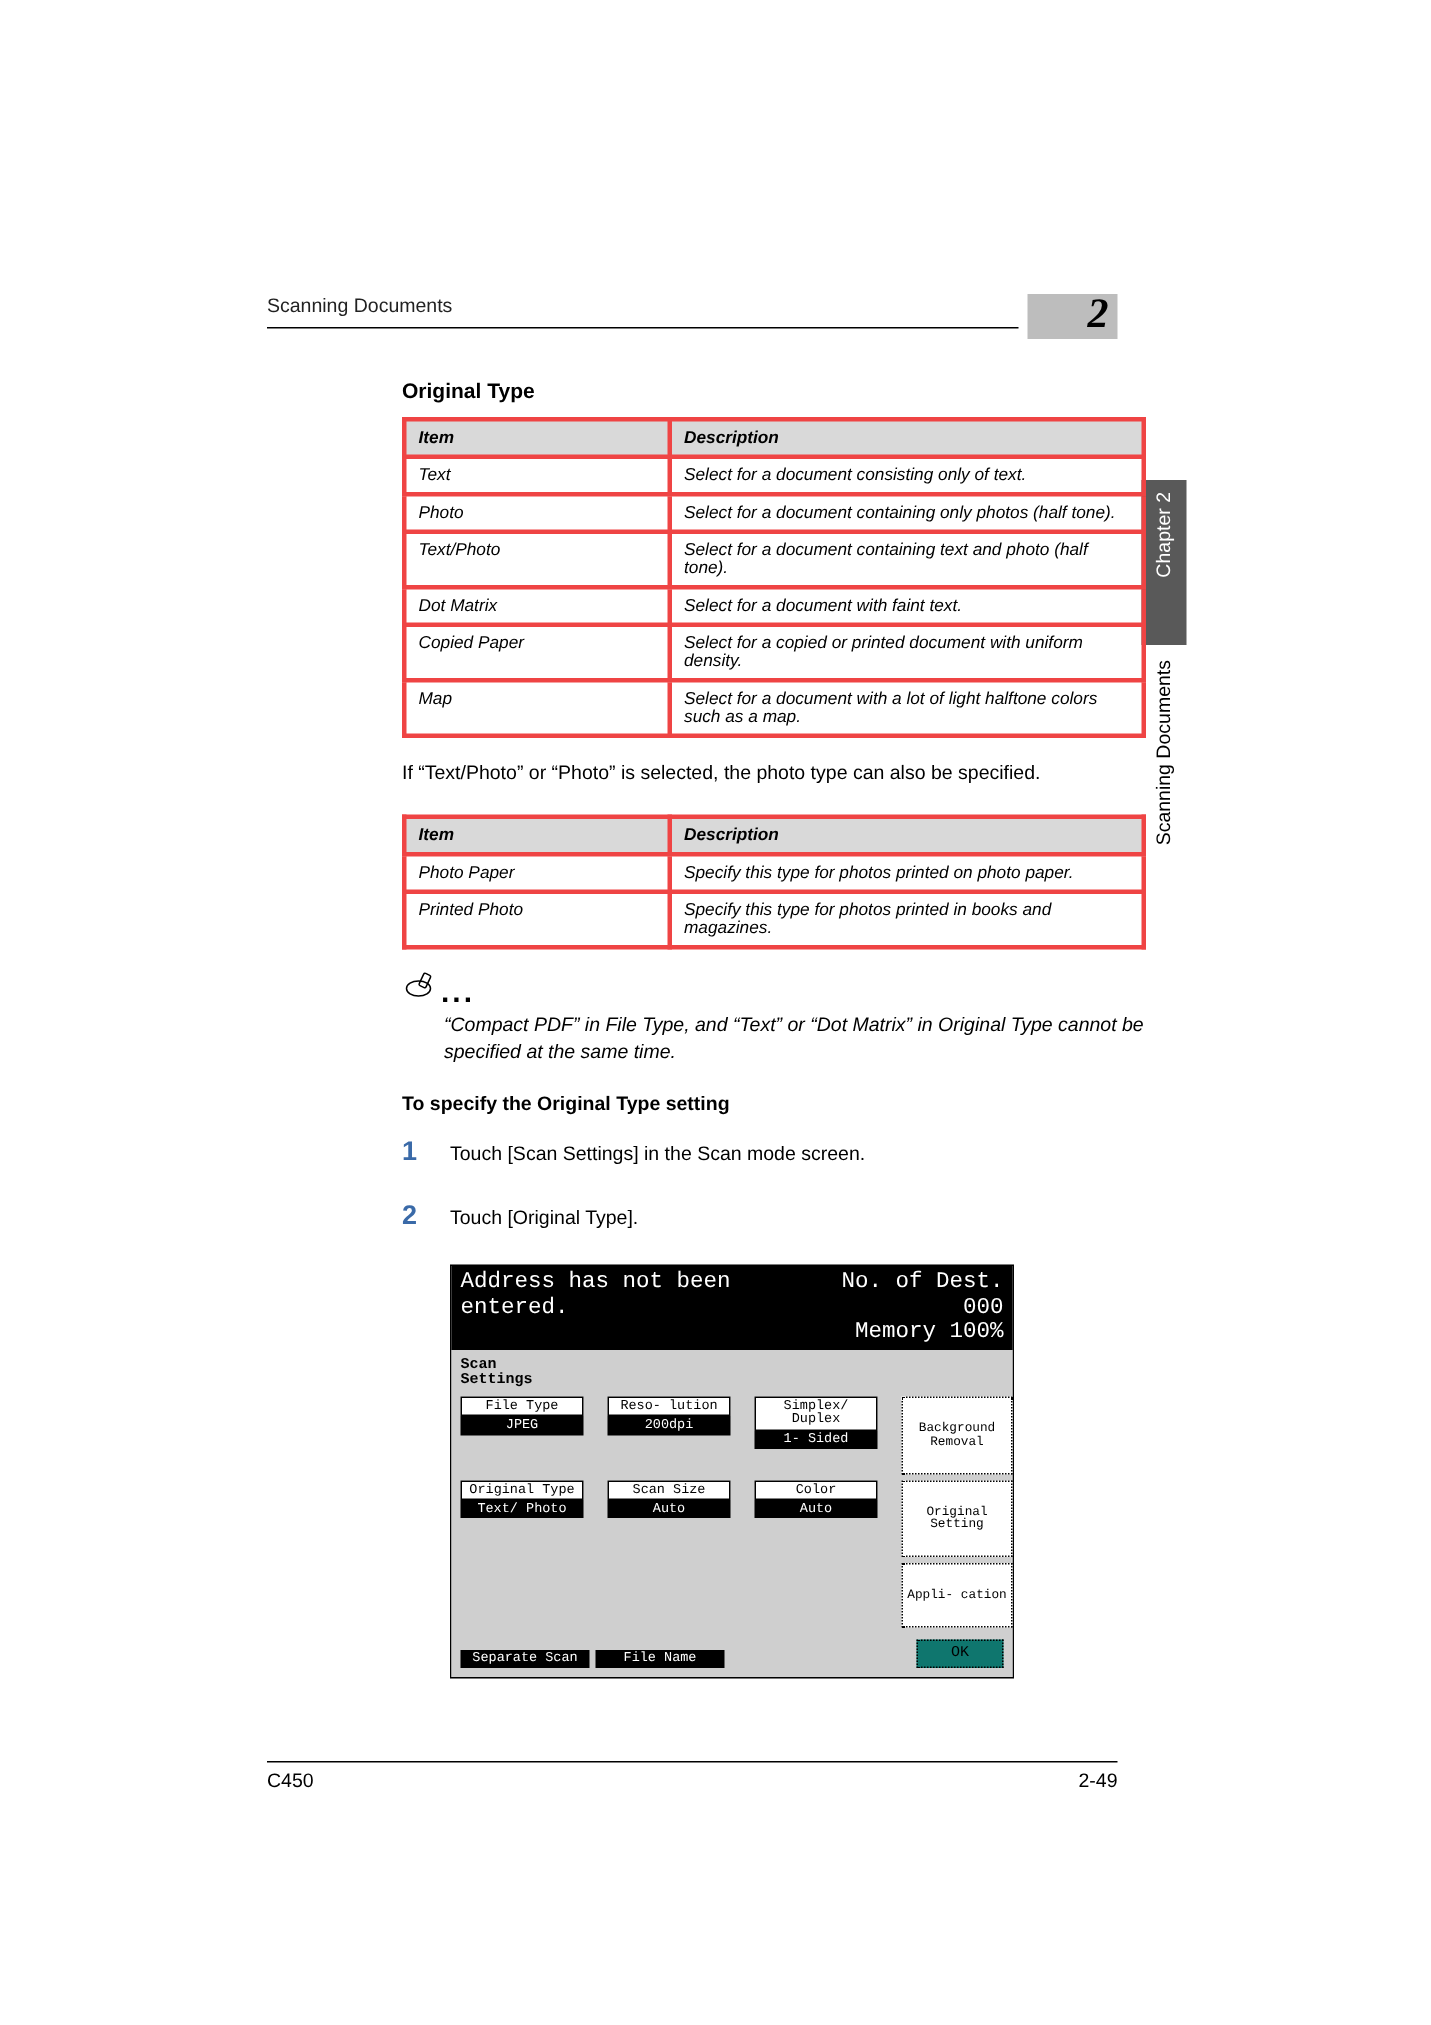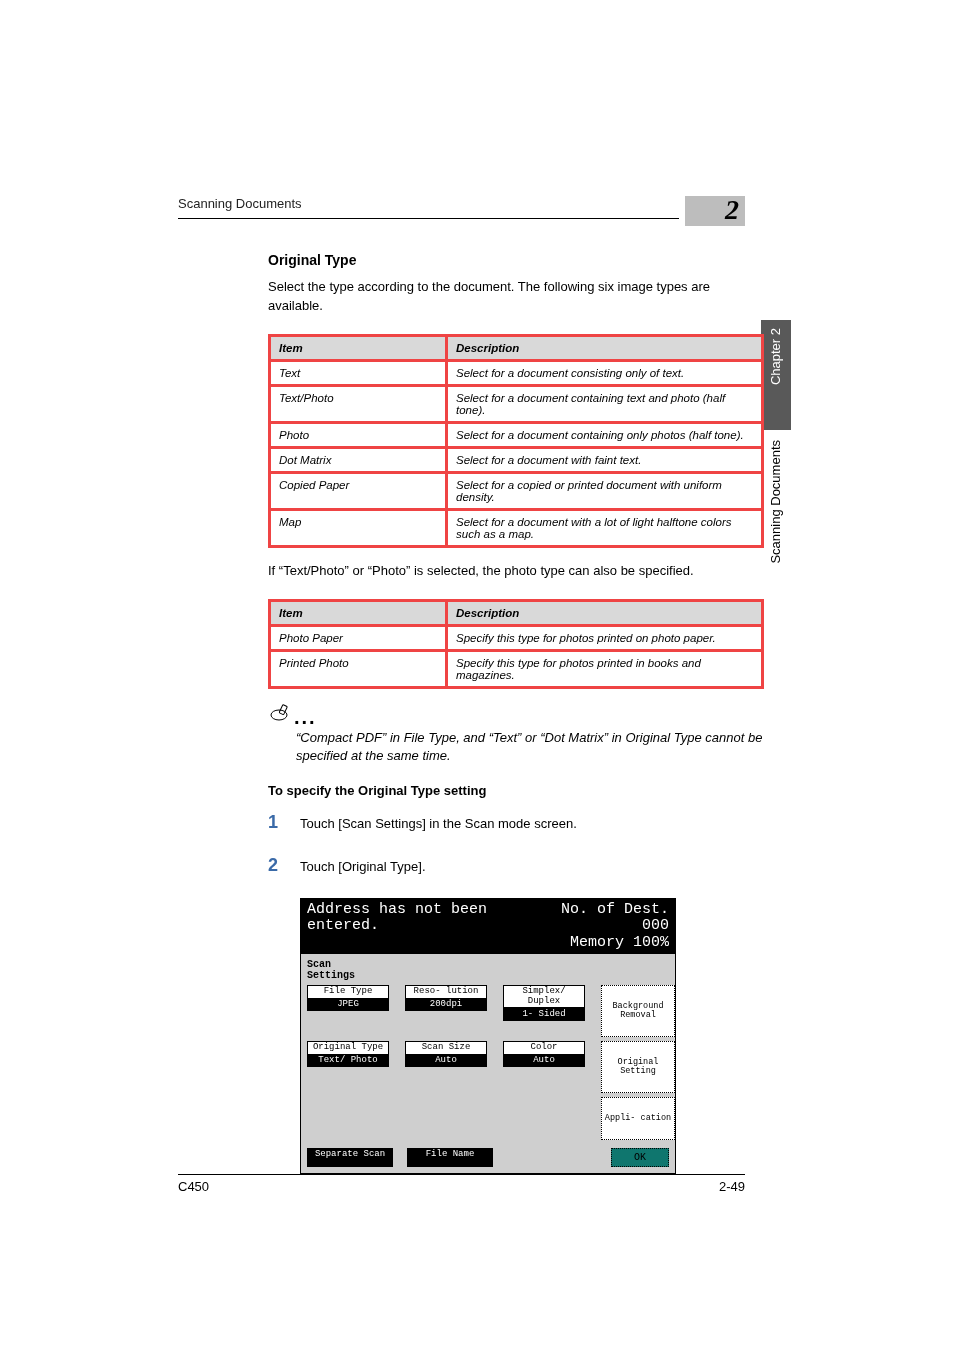--- a/index.html
+++ b/index.html
@@ -225,22 +225,23 @@
     background: #fff;
     color: #000;
     border: 1px dotted #000;
     text-align: center;
     padding: 16px 2px;
     font-size: 8.5px;
     line-height: 1.05;
   }
   .lcd-row3 {
     display: flex;
-    gap: 14px;
+    gap: 4px;
     margin-top: 8px;
+    align-items: flex-end;
   }
   .lcd-row3 .lcd-btn-bot {
     flex: 0 0 82px;
   }
   .lcd-ok {
     margin-left: auto;
     flex: 0 0 56px;
     background: #0f766e;
     border: 1px dotted #000;
     text-align: center;
@@ -274,41 +275,40 @@
   <div class="side-tab dark">
     <span class="vtext">Chapter 2</span>
   </div>
   <div class="side-tab light">
     <span class="vtext">Scanning Documents</span>
   </div>
 
   <div class="content">
 
     <h3 class="sec">Original Type</h3>
-    <p class="body">Select the type according to the document. The following six image types are available.</p>
 
     <table class="spec">
       <thead>
         <tr>
           <th class="col-item">Item</th>
           <th>Description</th>
         </tr>
       </thead>
       <tbody>
         <tr>
             <td>Text</td>
             <td>Select for a document consisting only of text.</td>
           </tr>
         <tr>
+            <td>Photo</td>
+            <td>Select for a document containing only photos (half tone).</td>
+          </tr>
+        <tr>
             <td>Text/Photo</td>
             <td>Select for a document containing text and photo (half tone).</td>
-          </tr>
-        <tr>
-            <td>Photo</td>
-            <td>Select for a document containing only photos (half tone).</td>
           </tr>
         <tr>
             <td>Dot Matrix</td>
             <td>Select for a document with faint text.</td>
           </tr>
         <tr>
             <td>Copied Paper</td>
             <td>Select for a copied or printed document with uniform density.</td>
           </tr>
         <tr>

